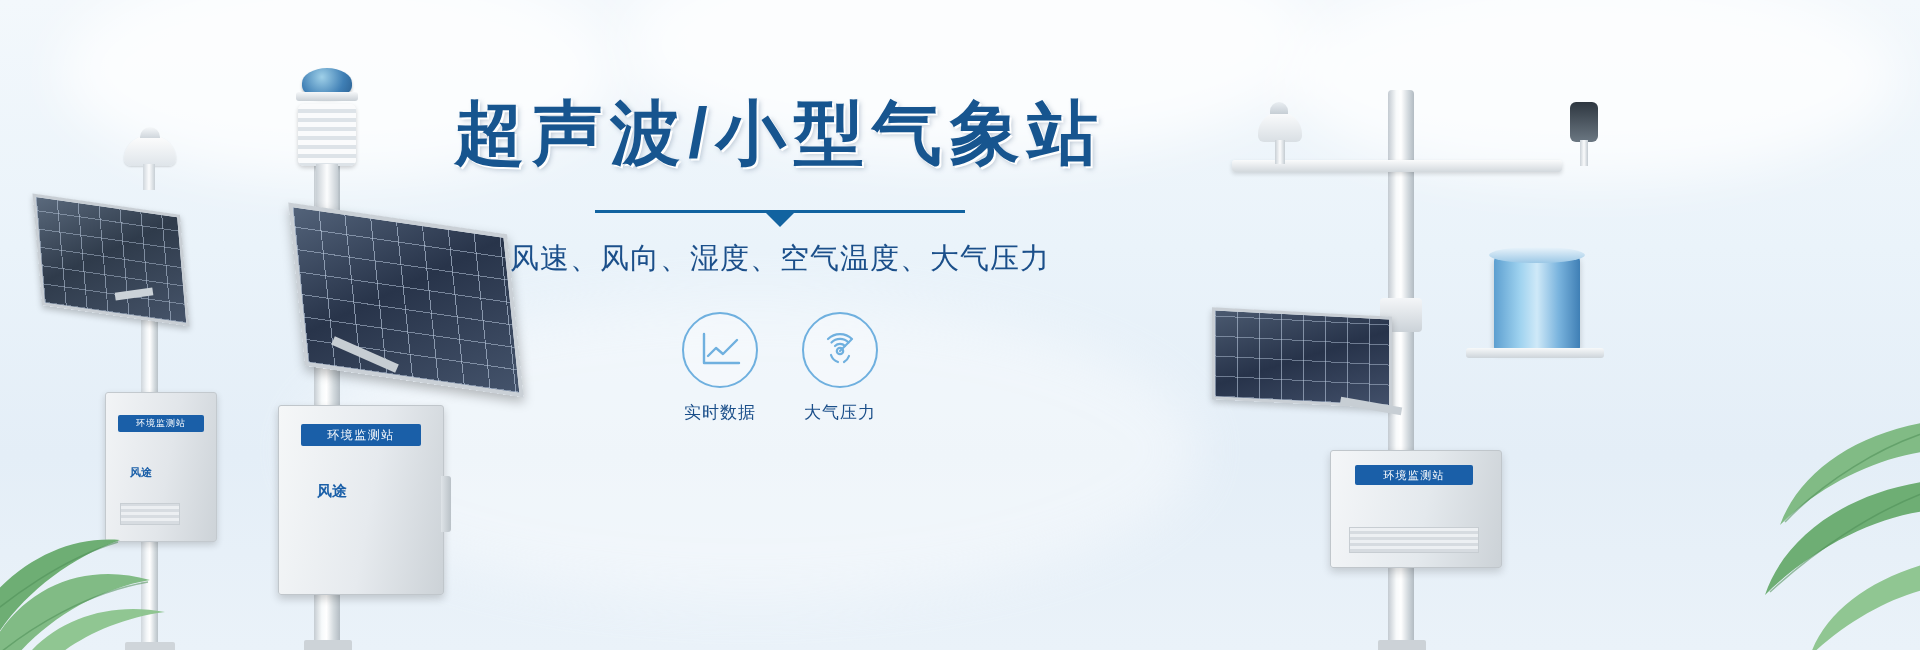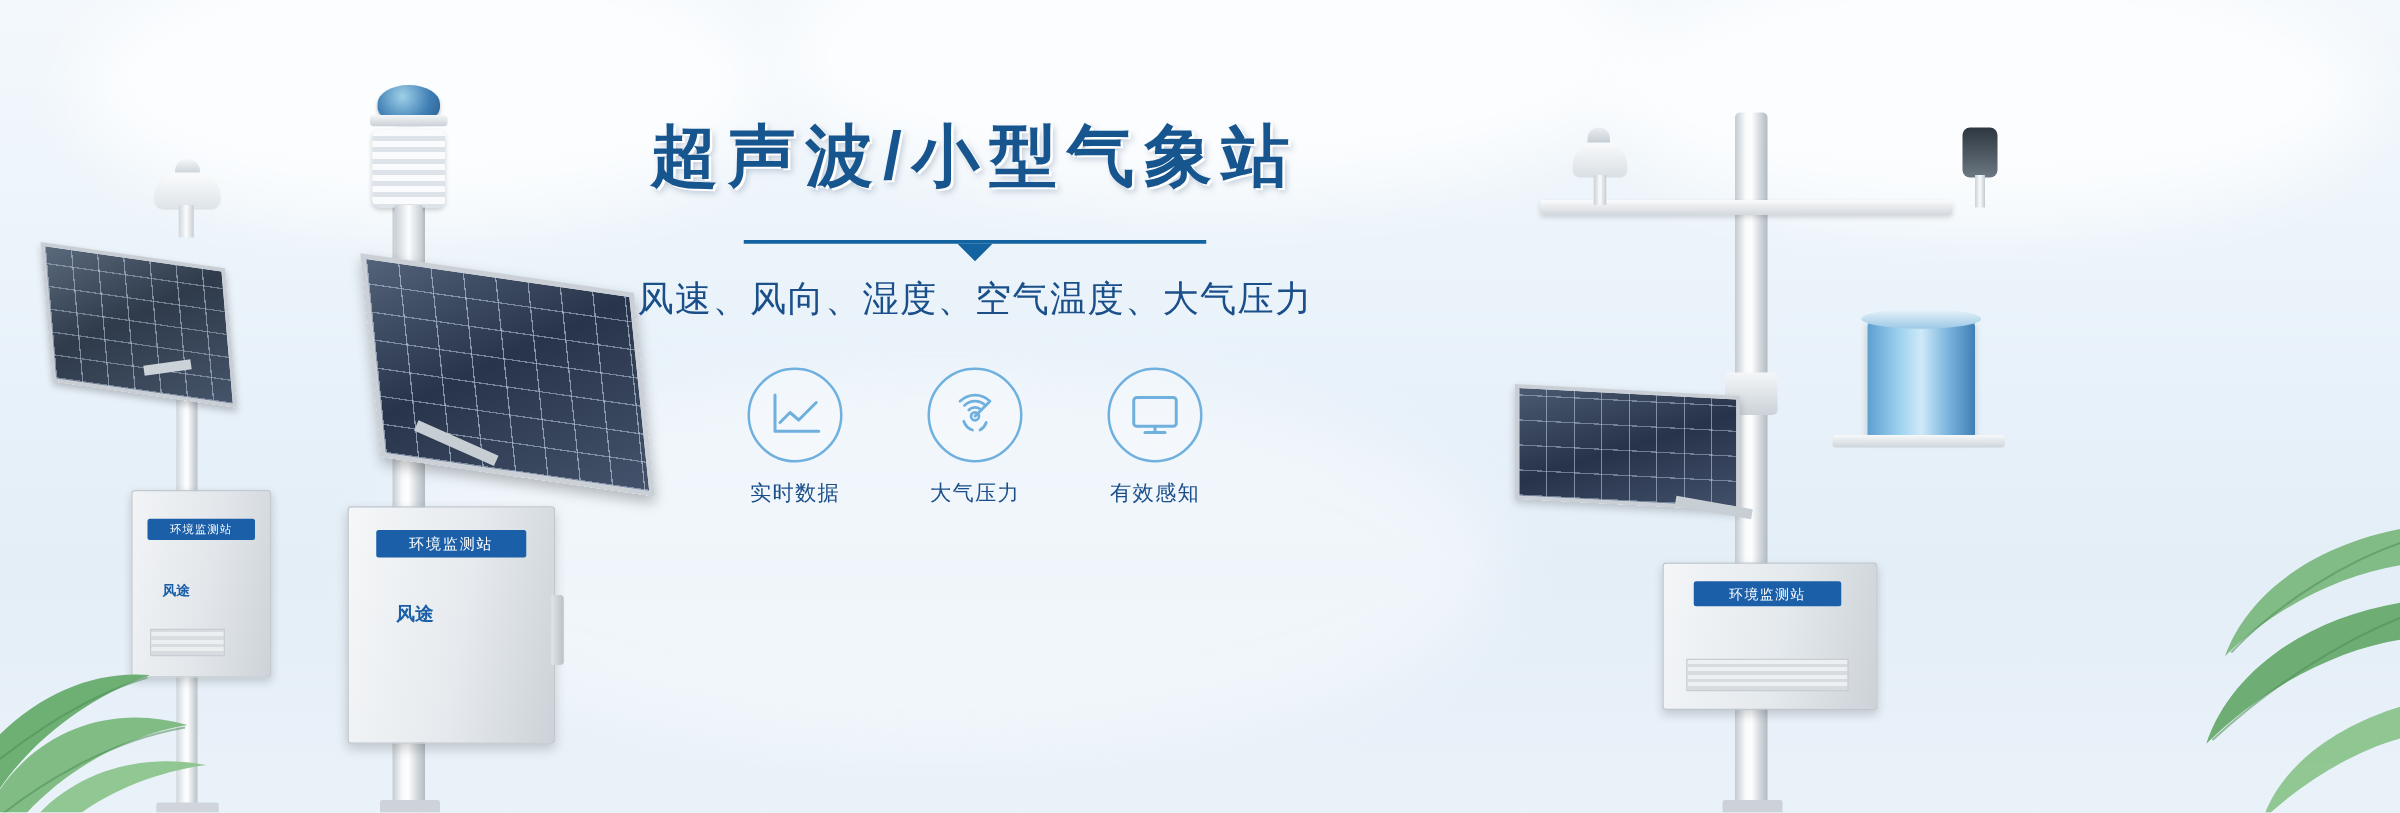--- a/index.html
+++ b/index.html
@@ -257,21 +257,21 @@
   .leaf{ position:absolute; pointer-events:none; }
   .leaf-l{ left:-30px; bottom:-30px; width:300px; height:240px; }
   .leaf-r{ right:-20px; bottom:-10px; width:330px; height:300px; }
 
   
   .content{
     position:absolute; left:430px; top:96px; width:700px;
     text-align:center; z-index:12;
   }
   .title{
-    font-size:54px; line-height:1.08; font-weight:bold;
+    font-size:70px; line-height:1.08; font-weight:bold;
     color:#17558f; letter-spacing:8px;
     text-shadow: 2px 2px 0 #ffffff, 3px 3px 5px rgba(120,140,165,.45);
     white-space:nowrap;
   }
   .divider{
     position:relative; width:370px; height:3px;
     background:#1263a0; margin:38px auto 0 auto;
   }
   .divider:after{
     content:""; position:absolute; left:50%; top:3px; transform:translateX(-50%);
@@ -281,21 +281,21 @@
     border-top:14px solid #1263a0;
   }
   .sub{
     margin-top:22px;
     font-size:29px; line-height:1.62; color:#1b4f8a; letter-spacing:1px;
     white-space:nowrap;
   }
 
   .features{
     margin-top:30px;
-    display:flex; justify-content:center; gap:52px;
+    display:flex; justify-content:center; gap:28px;
   }
   .feat{ width:92px; display:flex; flex-direction:column; align-items:center; }
   .feat .ring{
     width:76px; height:76px; border-radius:50%;
     border:2px solid #6fb0df;
     display:flex; align-items:center; justify-content:center;
     background:rgba(255,255,255,.25);
   }
   .feat .ring svg{ display:block; }
   .feat .flabel{
@@ -412,28 +412,18 @@
             <path d="M29.5 13.5 A12 12 0 0 0 12.5 13.5"></path>
             <path d="M33 10 A17 17 0 0 0 9 10"></path>
             <path d="M12 26 A11 11 0 0 0 19 33"></path>
             <path d="M25 33 A11 11 0 0 0 30 27"></path>
             <line x1="21" y1="22" x2="32" y2="11"></line>
           </svg>
         </div>
         <div class="flabel">大气压力</div>
       </div>
 
-      <div class="feat">
-        <div class="ring">
-          <svg width="42" height="38" viewBox="0 0 42 38" fill="none" stroke="#6fb0df" stroke-width="2.4" stroke-linecap="round" stroke-linejoin="round">
-            <rect x="4" y="5" width="34" height="23" rx="2.5"></rect>
-            <line x1="21" y1="28" x2="21" y2="33"></line>
-            <line x1="13" y1="33" x2="29" y2="33"></line>
-          </svg>
-        </div>
-        <div class="flabel">有效感知</div>
-      </div>
 
 
     </div>
   </div>
 
 </div>
 
 </body></html>

